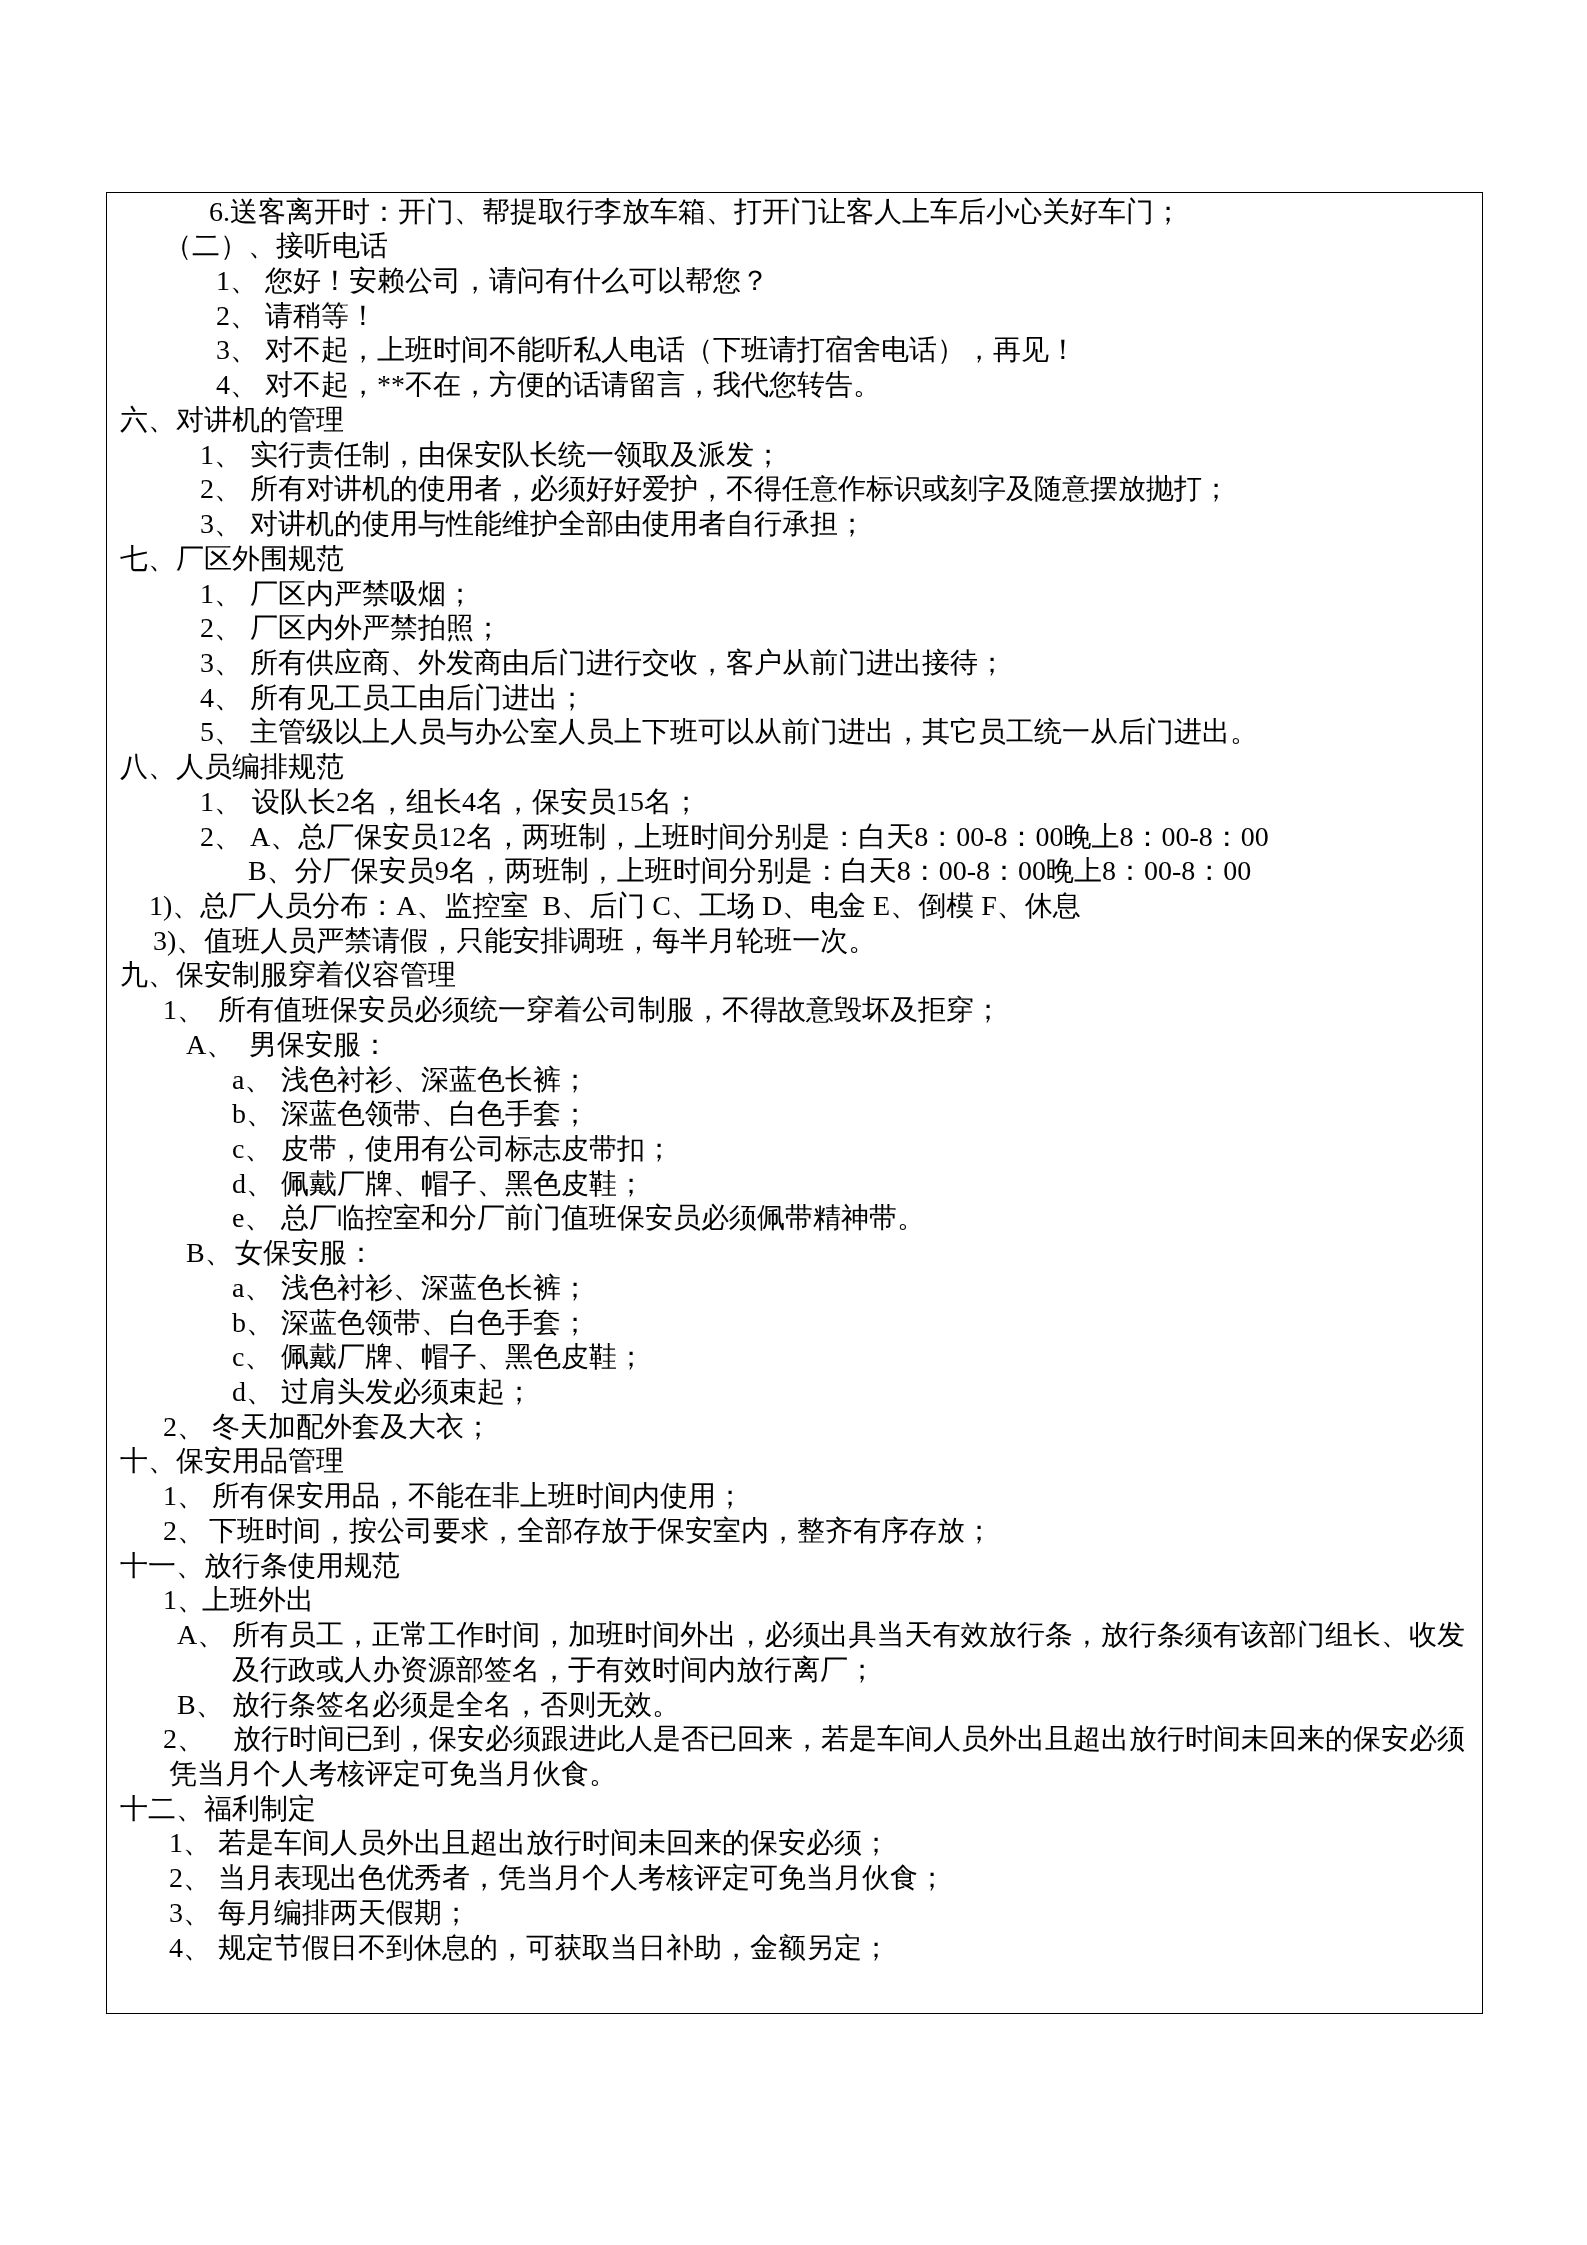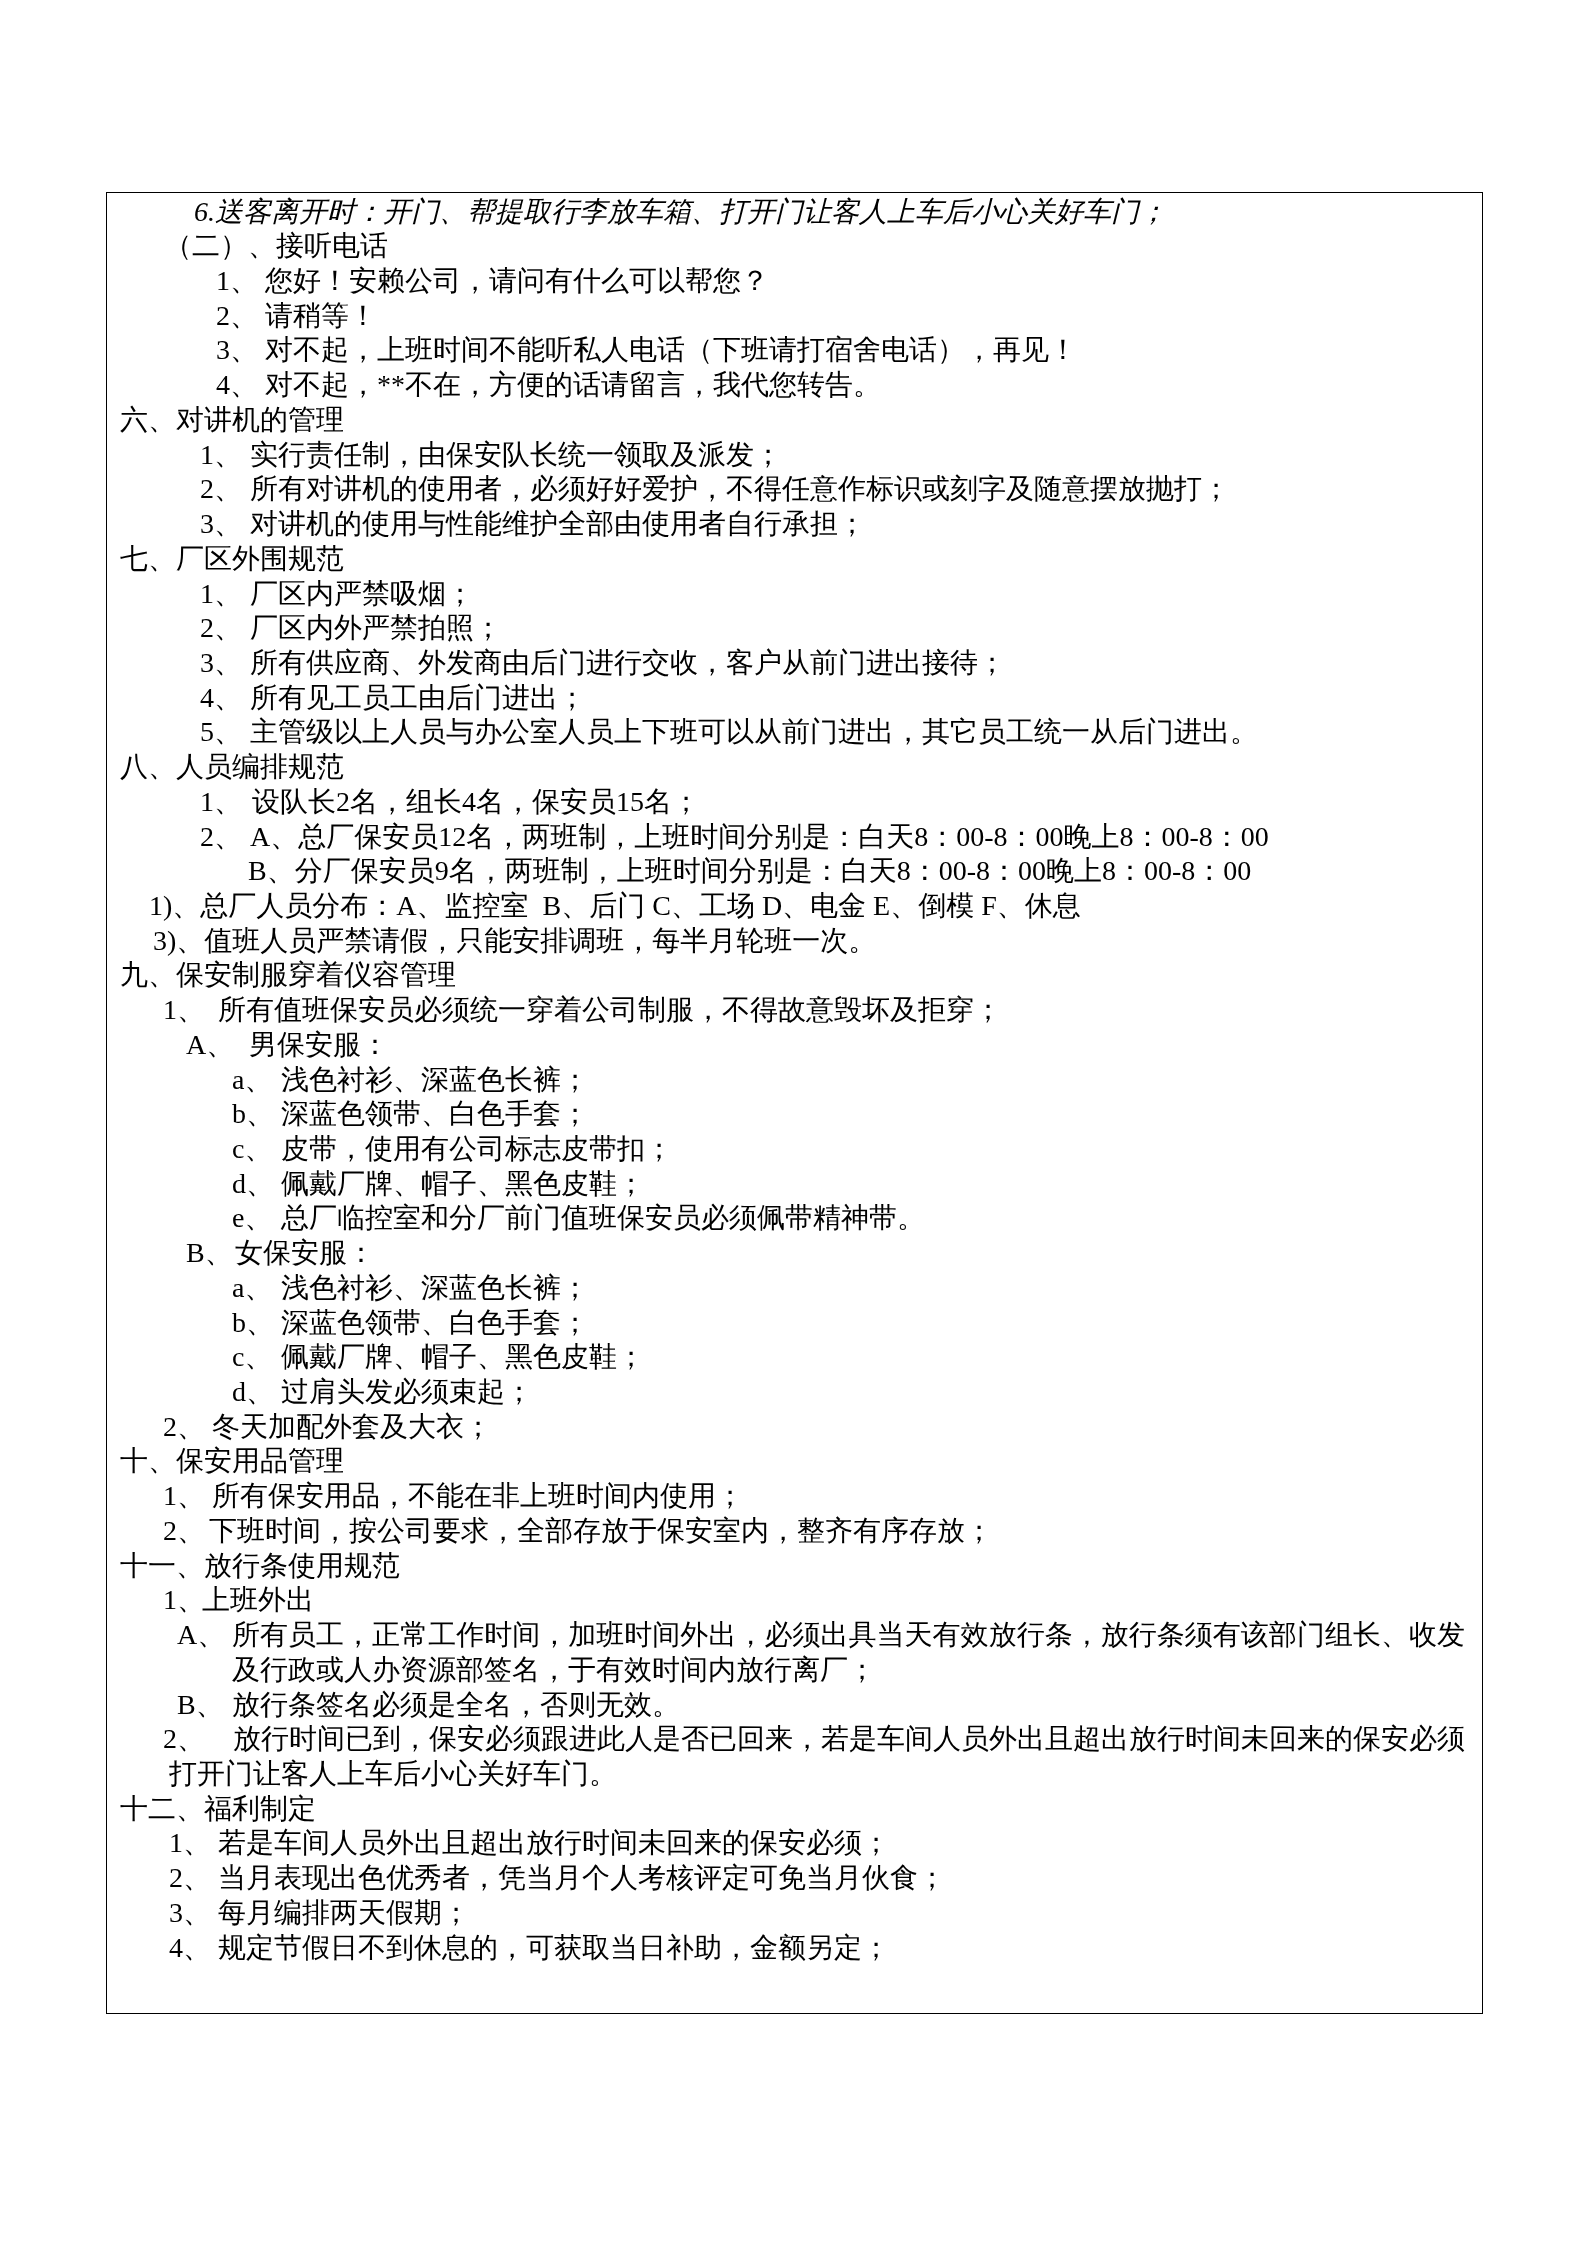--- a/index.html
+++ b/index.html
@@ -46,21 +46,21 @@
     .w1232 { width: 1232px; }
     .x120 { left: 120px; }
     .x149 { left: 149px; }
     .x153 { left: 153px; }
     .x163 { left: 163px; }
     .x164 { left: 164px; }
     .x169 { left: 169px; }
     .x177 { left: 177px; }
     .x186 { left: 186px; }
     .x200 { left: 200px; }
-    .x209 { left: 194px; font-style: italic; }
+    .x209 { left: 209px; }
     .x210 { left: 202px; font-family: Liberation Serif, serif; }
     .x212 { left: 212px; }
     .x214 { left: 198px; margin-left: 11px; }
     .x216 { left: 216px; }
     .x218 { left: 218px; }
     .x232 { left: 232px; }
     .x233 { left: 233px; }
     .x235 { left: 235px; }
     .x248 { left: 248px; }
     .x249 { left: 249px; }
@@ -244,21 +244,21 @@
   </div>
   <div class="ln">
     <span class="x177">B、</span>
     <span class="x232">放行条签名必须是全名，否则无效。</span>
   </div>
   <div class="ln">
     <span class="x163">2、</span>
     <span class="x233 just w1232">放行时间已到，保安必须跟进此人是否已回来，若是车间人员外出且超出放行时间未回来的保安必须</span>
   </div>
   <div class="ln">
-    <span class="x169">打开门让客人上车后小心关好车门。</span>
+    <span class="x169">凭当月个人考核评定可免当月伙食。</span>
   </div>
 
   <div class="ln">
     <span class="x120">十二、福利制定</span>
   </div>
   <div class="ln">
     <span class="x169">1、</span>
     <span class="x218">若是车间人员外出且超出放行时间未回来的保安必须；</span>
   </div>
   <div class="ln">

